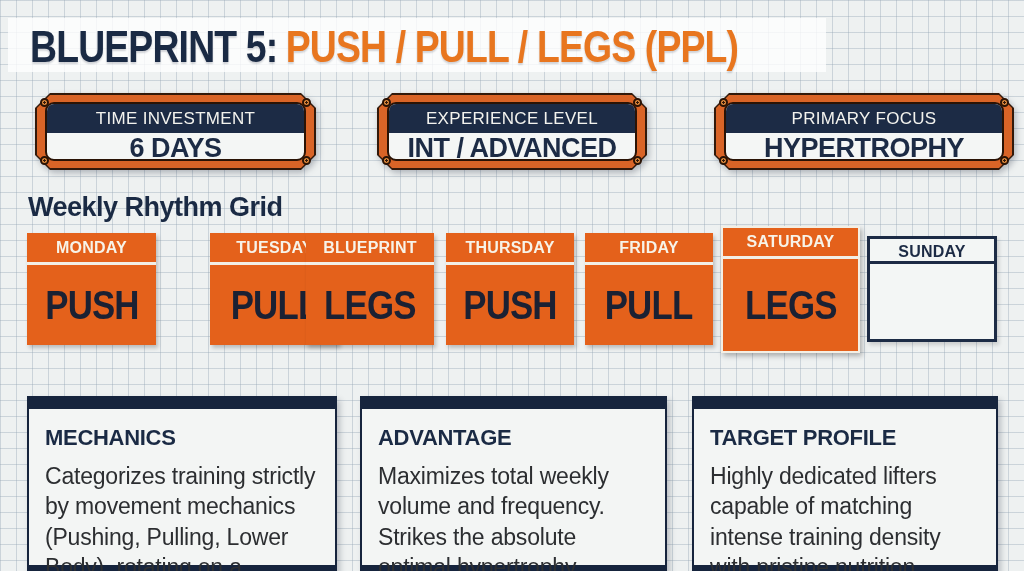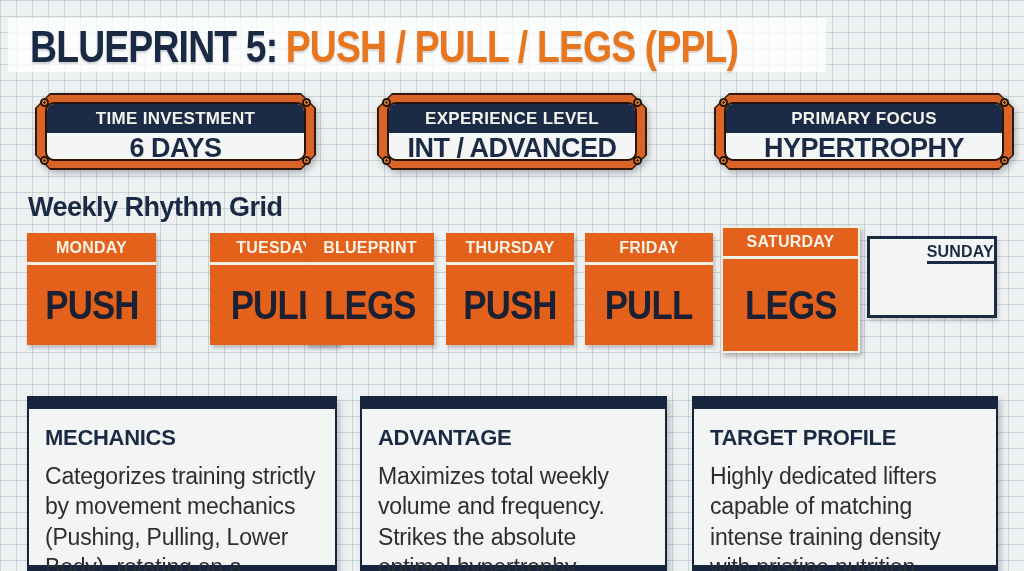--- a/index.html
+++ b/index.html
@@ -31,21 +31,21 @@
 
   
   .badge { position:absolute; top:93px; height:77px; filter:drop-shadow(2px 3px 3px rgba(30,40,60,.30)); }
   .badge-outer { position:absolute; inset:0; background:#32190a;
     clip-path:polygon(15px 0, calc(100% - 15px) 0, 100% 15px, 100% calc(100% - 15px), calc(100% - 15px) 100%, 15px 100%, 0 calc(100% - 15px), 0 15px); }
   .badge-frame { position:absolute; inset:2px; background:#d96427;
     clip-path:polygon(13px 0, calc(100% - 13px) 0, 100% 13px, 100% calc(100% - 13px), calc(100% - 13px) 100%, 13px 100%, 0 calc(100% - 13px), 0 13px); }
   .badge-plate { position:absolute; top:9px; bottom:9px; left:10px; right:10px;
     background:#f4f6f5; border:2px solid #2a1305; border-radius:9px;
     overflow:hidden; display:flex; flex-direction:column; }
-  .badge-label { background:#1c2b45; color:#f3f3ee; font-weight:bold;
+  .badge-label { background:#1c2b45; color:#f3f3ee; font-weight:normal;
     font-size:17px; text-align:center; padding:5px 0 4px; letter-spacing:.3px; }
   .badge-value { flex:1; display:flex; align-items:center; justify-content:center;
     color:#1c2b45; font-weight:bold; font-size:27px; letter-spacing:-.5px; }
   .screw { position:absolute; width:9px; height:9px; border-radius:50%;
     border:2px solid #2a1305;
     background:radial-gradient(circle at 50% 50%, #33190a 0 1.2px, #e08a3c 1.3px); }
   .screw.tl { left:5px;  top:5px; }    .screw.tr { right:5px; top:5px; }
   .screw.bl { left:5px;  bottom:5px; } .screw.br { right:5px; bottom:5px; }
 
   
@@ -60,22 +60,22 @@
   .day-body { flex:1; display:flex; align-items:center; justify-content:center; }
   .day-session { color:#1b2133; font-weight:bold; font-size:41px;
     letter-spacing:-1px; transform:scaleX(.85); }
 
   
   .day-cell.sat { top:226px; height:127px; padding:0; box-shadow:2px 3px 5px rgba(0,0,0,.28); }
   .sat-inner { flex:1; border:2px solid #f4efe4; display:flex; flex-direction:column; }
   .day-cell.sat .day-header { height:28px; line-height:28px; }
 
   
-  .day-cell.sun { top:236px; height:82px; background:#f3f6f5;
-    border:3px solid #1c2b45; box-shadow:2px 3px 4px rgba(0,0,0,.15);align-items:flex-end; }
+  .day-cell.sun { top:236px; height:106px; background:#f3f6f5;
+    border:3px solid #1c2b45; box-shadow:2px 3px 4px rgba(0,0,0,.15); }
   .day-cell.sun .day-header { color:#1c2b45; height:25px; line-height:25px;
     border-bottom:3px solid #1c2b45; }
 
   
   .card { position:absolute; top:396px; height:181px;
     background:#f3f5f4; border:2px solid #16243d;
     border-top:13px solid #16243d; border-bottom:12px solid #16243d;
     padding:16px 14px 0 16px; box-shadow:3px 4px 6px rgba(30,40,60,.25); }
   .card-title { font-size:22px; font-weight:bold; color:#1a2a44;
     letter-spacing:-.3px; margin-bottom:10px; }

